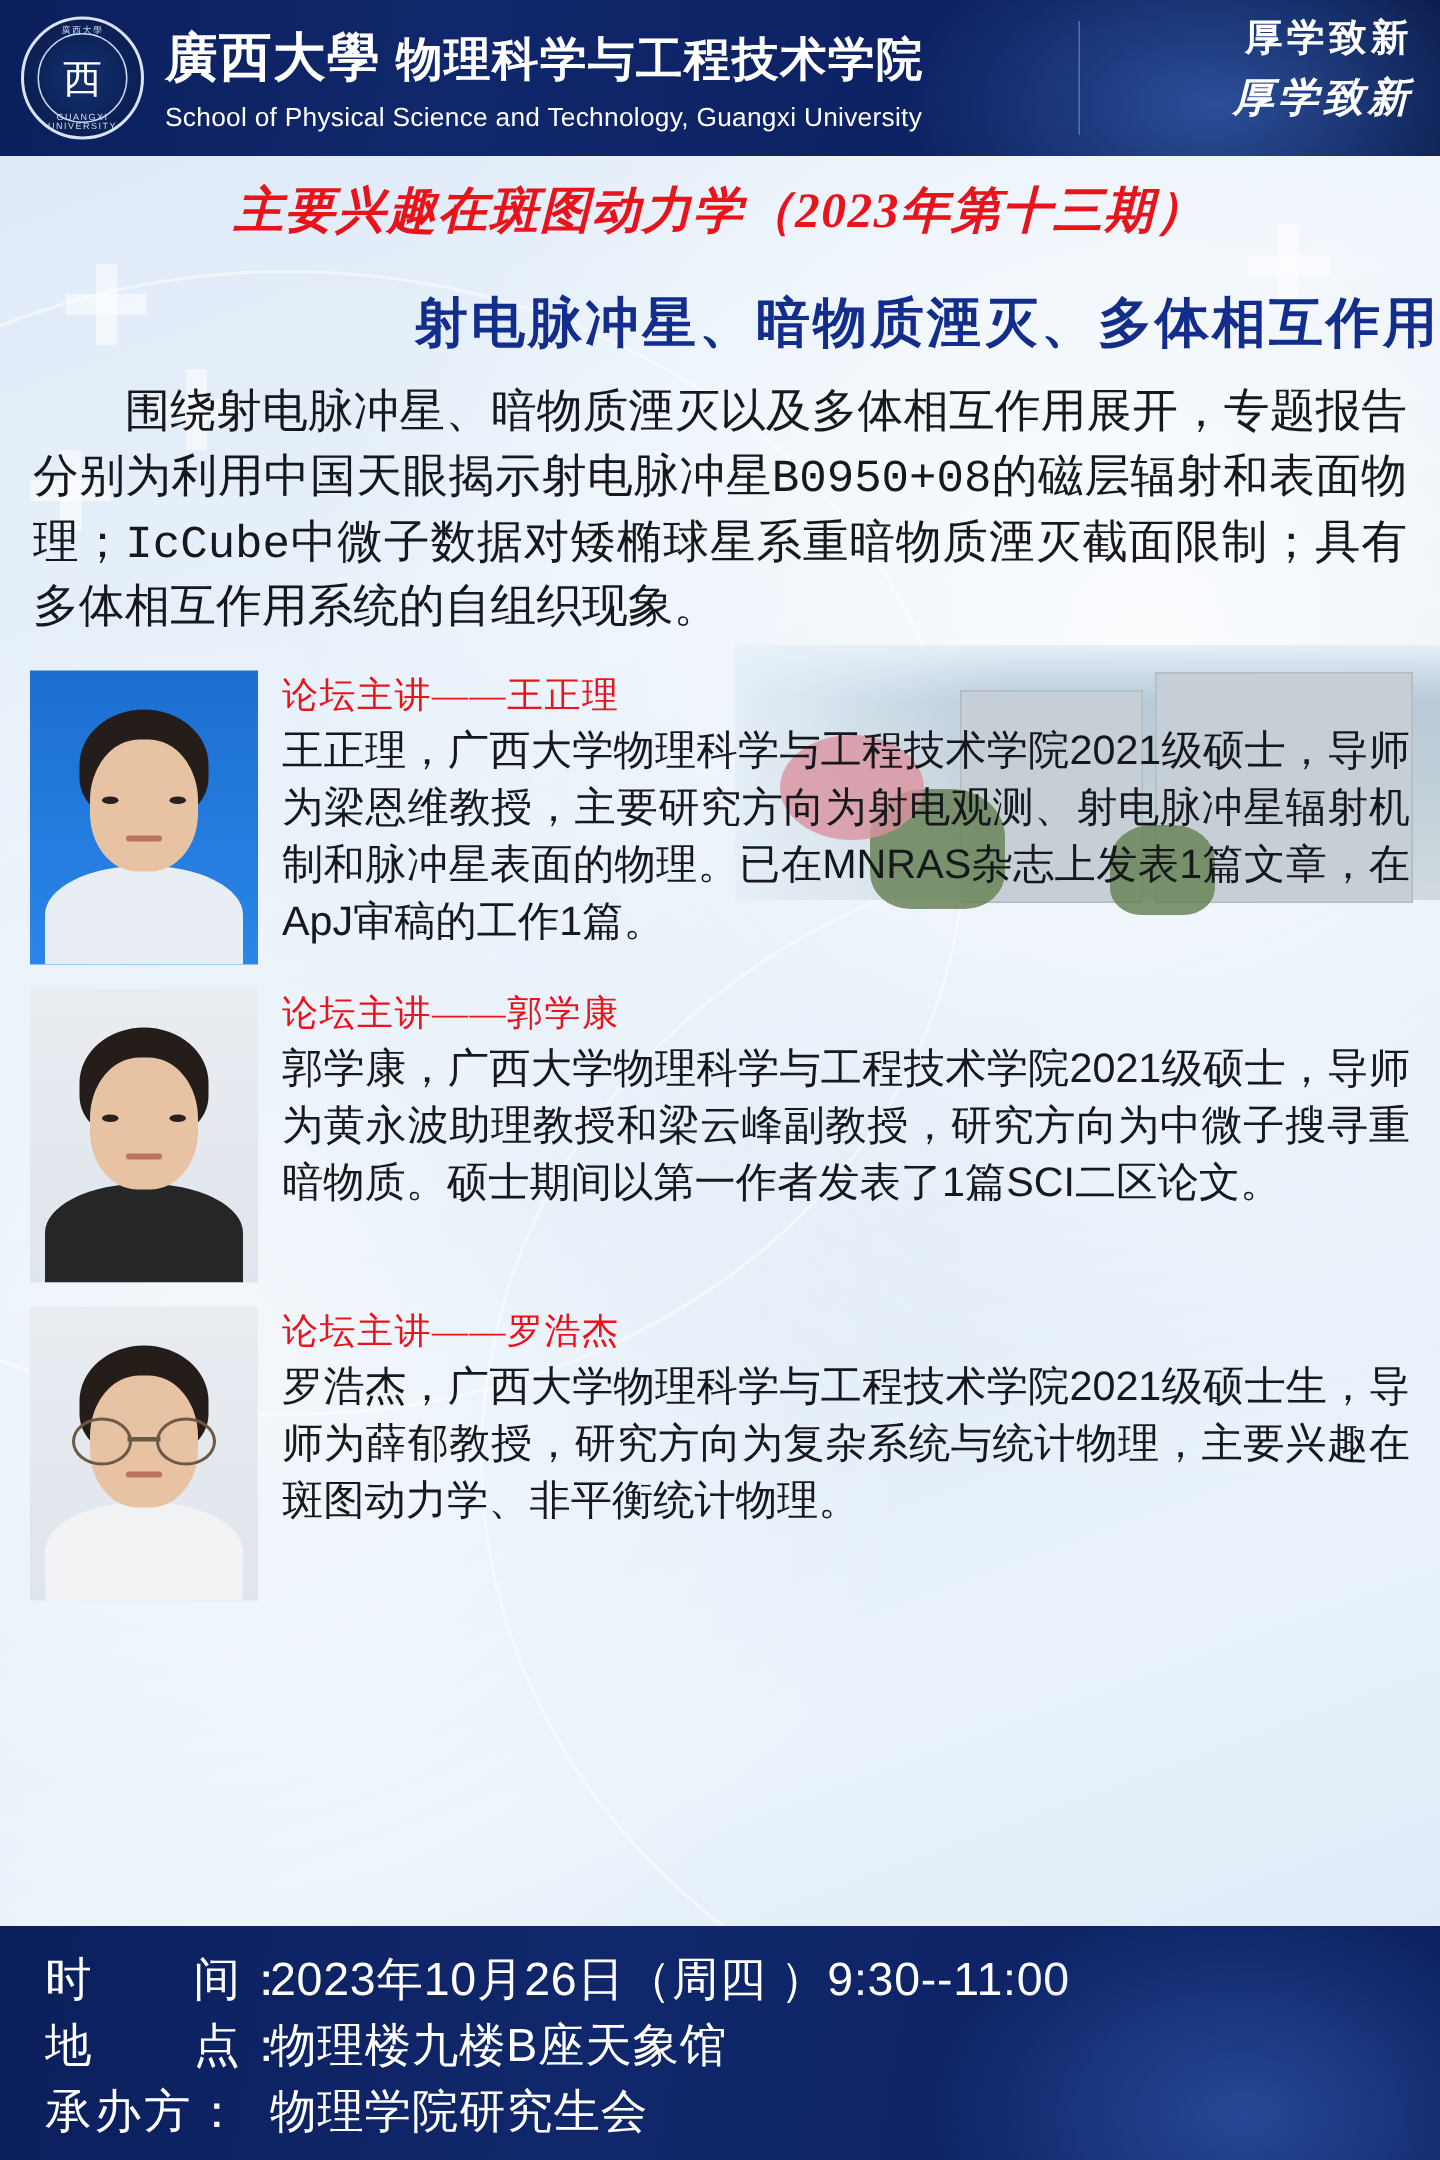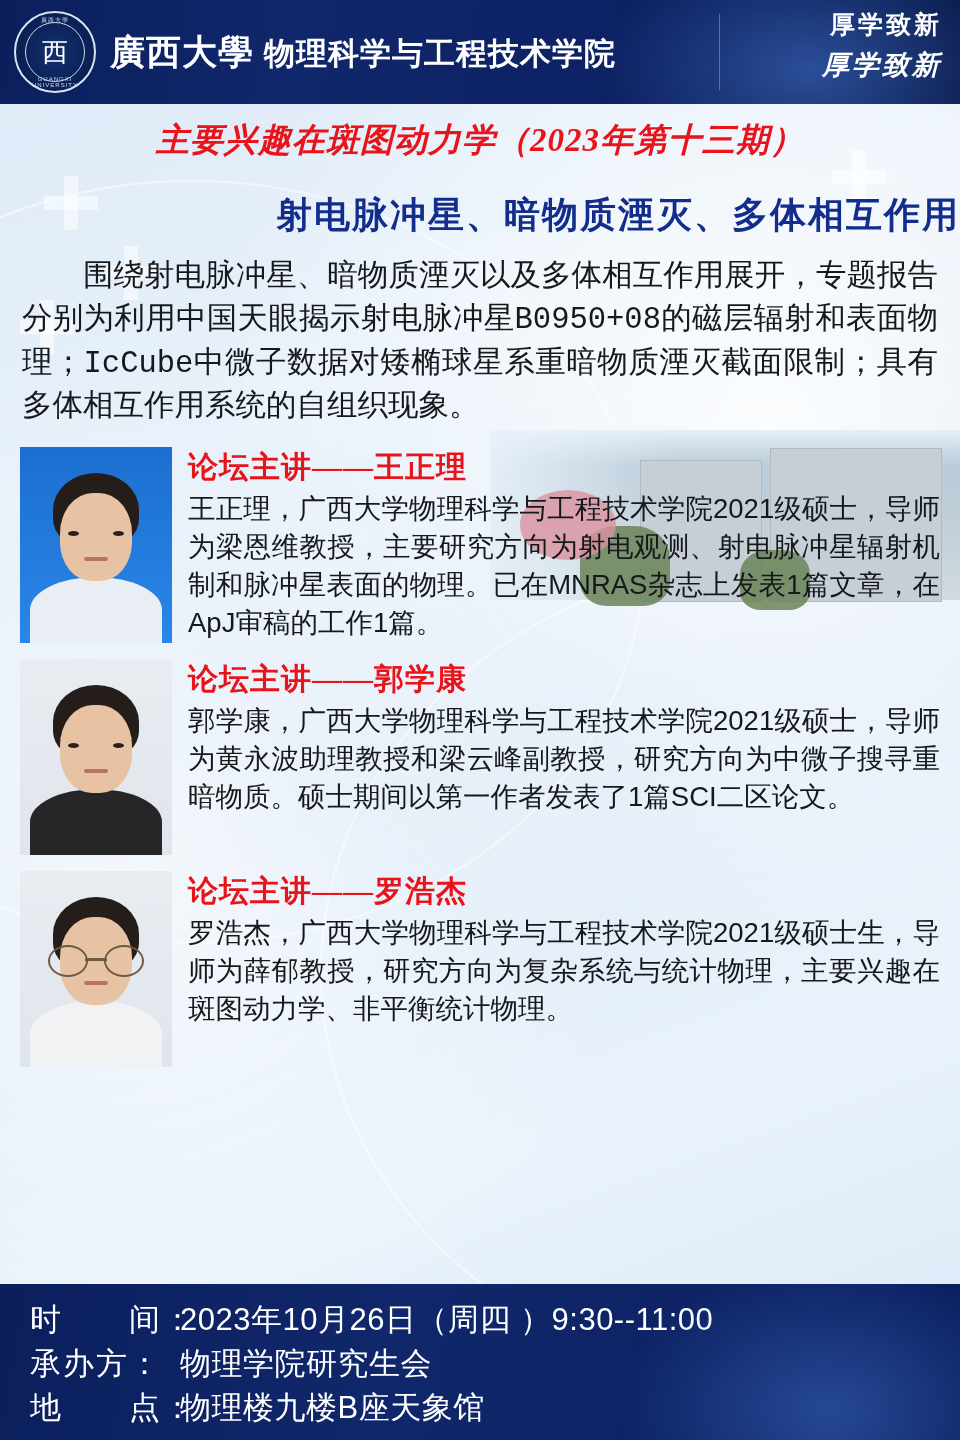--- a/index.html
+++ b/index.html
@@ -309,22 +309,22 @@
     background: #b9735f;
     border-radius: 3px;
   }
   .sp-text {
     flex: 1;
     min-width: 0;
   }
   .sp-name {
     color: #e8131b;
     font-family: "Liberation Serif", serif;
-    font-weight: bold;
-    font-size: 30px;
+    font-weight: normal;
+    font-size: 24px;
     letter-spacing: 1px;
     margin-bottom: 2px;
   }
   .sp-bio {
     font-size: 27.5px;
     line-height: 1.38;
     color: #16181c;
     text-align: justify;
   }
 
@@ -382,20 +382,21 @@
     <div class="seal">
       <div class="ring-text">廣西大學</div>
       <div class="inner">西</div>
       <div class="ring-text-b">GUANGXI UNIVERSITY</div>
     </div>
     <div class="hdr-titles">
       <div class="hdr-cn">
         <span class="uni">廣西大學</span>
         <span class="school">物理科学与工程技术学院</span>
       </div>
+      <div class="hdr-en">School of Physical Science and Technology, Guangxi University</div>
     </div>
     <div class="hdr-divider"></div>
     <div class="motto">
       <div class="l1">厚学致新</div>
       <div class="l2">厚学致新</div>
     </div>
   </div>
 
   <div class="forum-title">主要兴趣在斑图动力学（2023年第十三期）</div>
 
@@ -461,22 +462,22 @@
     </div>
 
   </div>
 
   <div class="footer">
     <div class="foot-row">
       <span class="foot-label">时　　间：</span>
       <span class="foot-val">2023年10月26日（周四 ）9:30--11:00</span>
     </div>
     <div class="foot-row">
+      <span class="foot-label">地　　点：</span>
+      <span class="foot-val">物理楼九楼B座天象馆</span>
+    </div>
+    <div class="foot-row">
       <span class="foot-label">承办方：</span>
       <span class="foot-val">物理学院研究生会</span>
     </div>
-    <div class="foot-row">
-      <span class="foot-label">地　　点：</span>
-      <span class="foot-val">物理楼九楼B座天象馆</span>
-    </div>
   </div>
 
 </div>
 
 </body></html>

